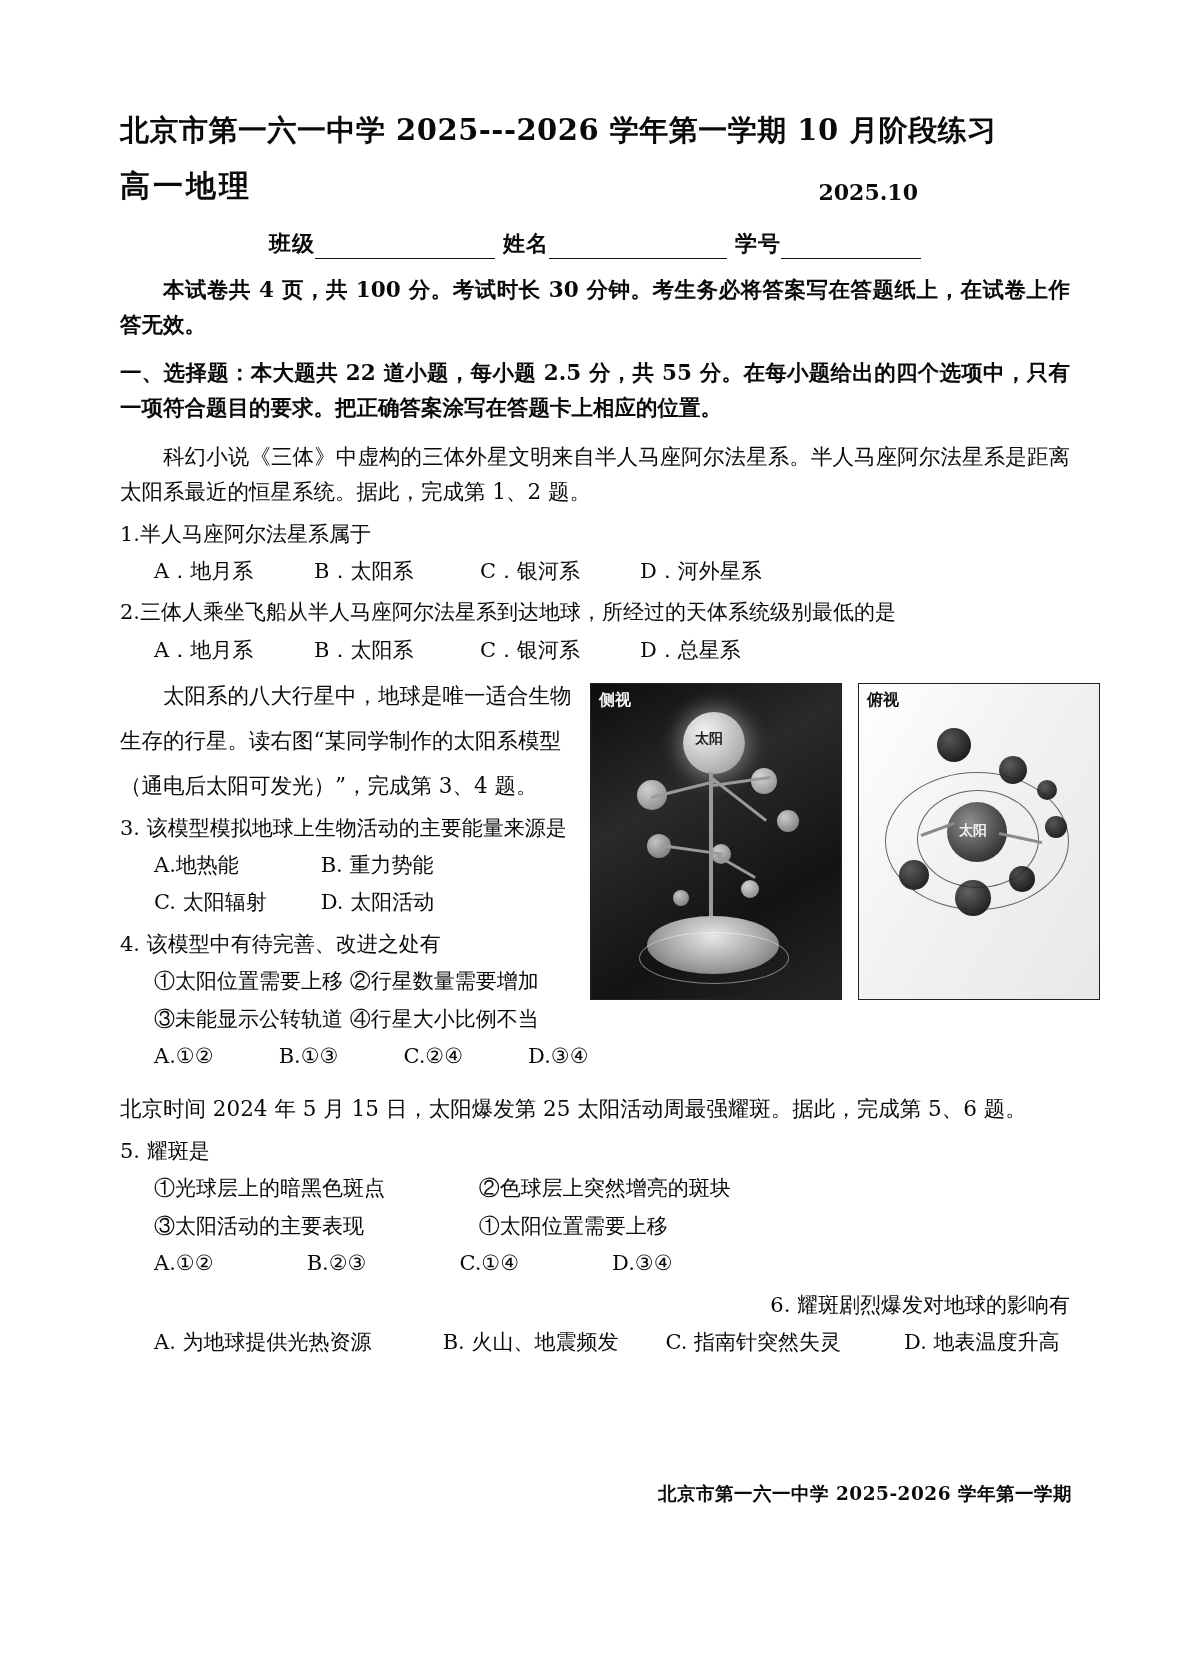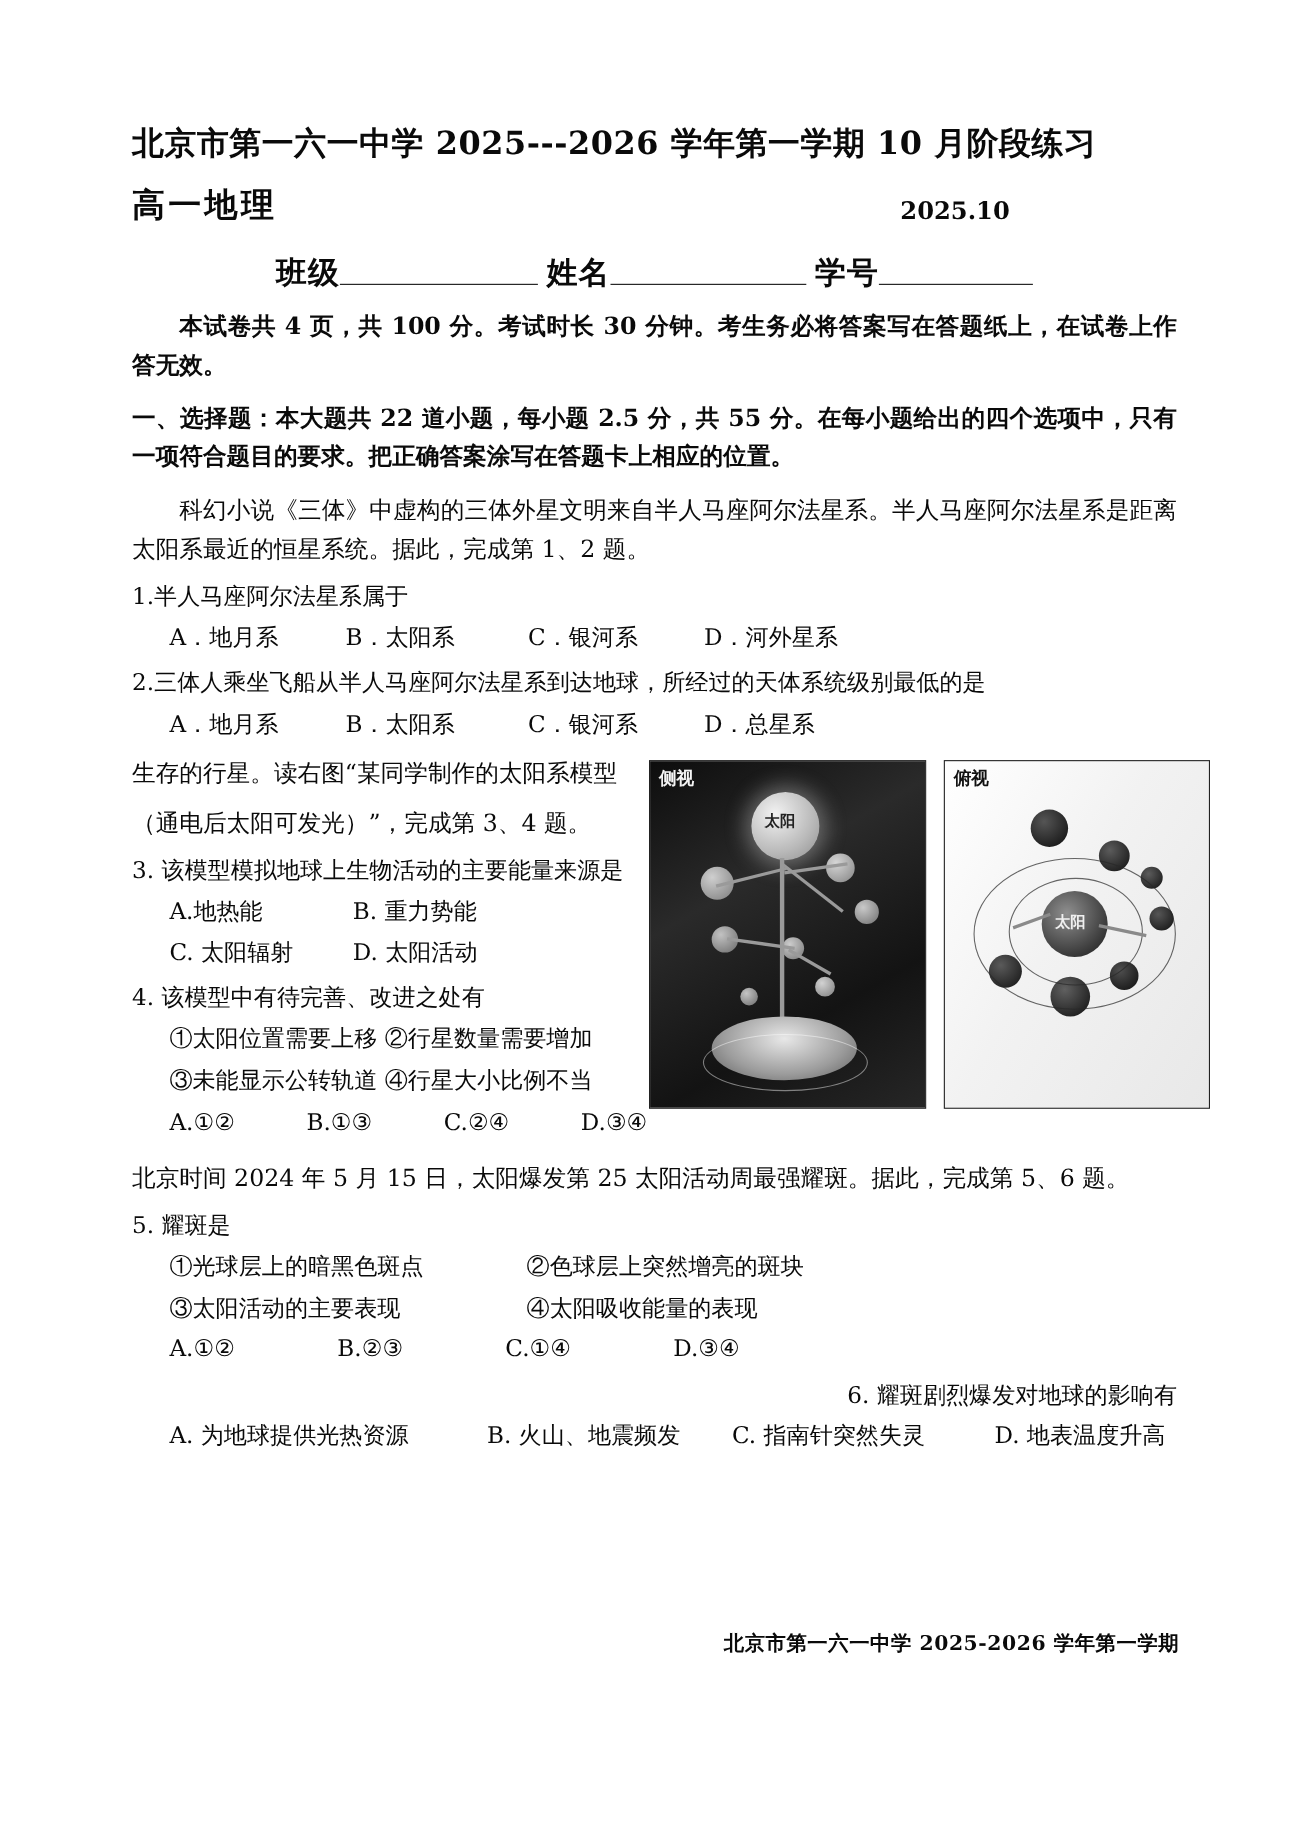--- a/index.html
+++ b/index.html
@@ -51,22 +51,22 @@
     position: absolute;
     right: 152px;
     bottom: 2px;
     font-size: 22px;
     font-weight: bold;
   }
   .fields-row {
     margin-top: 22px;
     display: flex;
     justify-content: center;
-    align-items: center;
-    font-size: 28px;
+    align-items: flex-end;
+    font-size: 22px;
   }
   .fld-label {
     font-weight: bold;
     letter-spacing: 1px;
   }
   .fld-line {
     display: inline-block;
     border-bottom: 1.6px solid #111;
     height: 22px;
   }
@@ -282,20 +282,21 @@
           <div class="ball" style="left:178px; top:96px; width:20px; height:20px; background:radial-gradient(circle at 36% 32%, #5c5c5c, #111);"></div>
           <div class="arc-d" style="left:26px; top:88px; width:182px; height:136px;"></div>
           <div class="arc-d" style="left:58px; top:106px; width:120px; height:96px;"></div>
           <div class="stick" style="left:62px; top:150px; width:36px; height:3px; background:#8a8a8a; transform:rotate(-20deg);"></div>
           <div class="stick" style="left:140px; top:148px; width:44px; height:3px; background:#8a8a8a; transform:rotate(12deg);"></div>
         </div>
 
       </div>
 
       <div class="model-text">
+        <p class="para indent2">太阳系的八大行星中，地球是唯一适合生物</p>
         <p class="para">生存的行星。读右图“某同学制作的太阳系模型</p>
         <p class="para">（通电后太阳可发光）”，完成第 3、4 题。</p>
 
         <p class="qline">3. 该模型模拟地球上生物活动的主要能量来源是</p>
         <div class="opt2">
           <span class="o" style="width:160px;">A.地热能</span>
           <span class="o">B. 重力势能</span>
         </div>
         <div class="opt2">
           <span class="o" style="width:160px;">C. 太阳辐射</span>
@@ -317,21 +318,21 @@
 
     <p class="para" style="margin-top:18px;">北京时间 2024 年 5 月 15 日，太阳爆发第 25 太阳活动周最强耀斑。据此，完成第 5、6 题。</p>
 
     <p class="qline">5. 耀斑是</p>
     <div class="opt2">
       <span class="o" style="width:318px;">①光球层上的暗黑色斑点</span>
       <span class="o">②色球层上突然增亮的斑块</span>
     </div>
     <div class="opt2">
       <span class="o" style="width:318px;">③太阳活动的主要表现</span>
-      <span class="o">④太阳吸收能量的表现</span>
+      <span class="o">①太阳位置需要上移</span>
     </div>
     <div class="opt2">
       <span class="o" style="width:146px;">A.①②</span>
       <span class="o" style="width:146px;">B.②③</span>
       <span class="o" style="width:146px;">C.①④</span>
       <span class="o">D.③④</span>
     </div>
 
     <p class="qline" style="padding-left:10px;text-align:right;">6. 耀斑剧烈爆发对地球的影响有</p>
     <div class="opt2">

